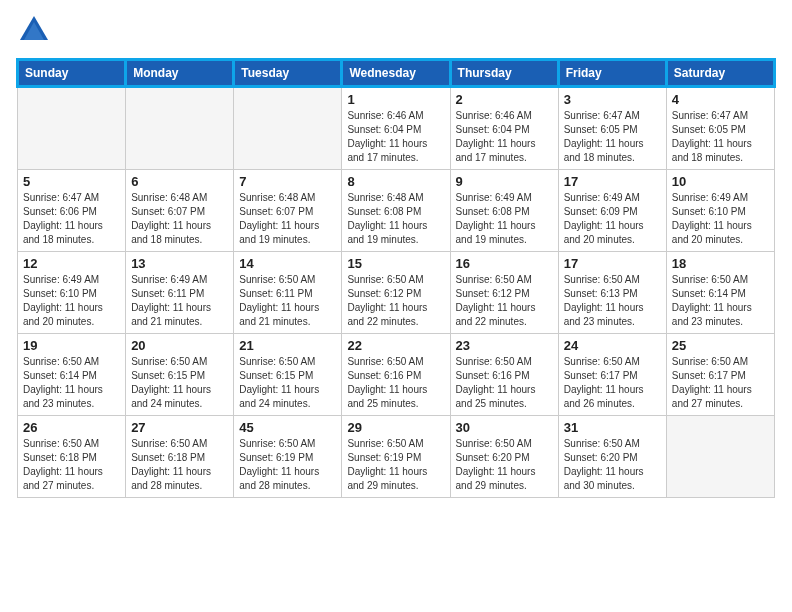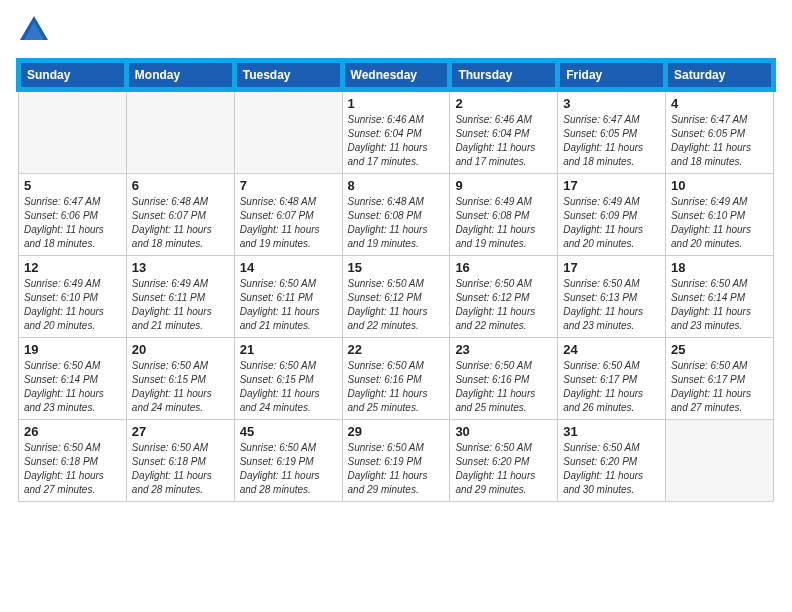--- a/index.html
+++ b/index.html
@@ -64,21 +64,21 @@
       border-collapse: collapse;
       table-layout: fixed;
     }
     .calendar-table th {
       background: #1a5fb4;
       color: #fff;
       font-size: 12px;
       font-weight: bold;
       text-align: left;
       padding: 5px 6px;
-      border: 5px solid #0ea5e9;
+      border: 3px solid #0ea5e9;
     }
     .calendar-table td {
       border: 1px solid #ccc;
       vertical-align: top;
       padding: 4px 5px;
       font-size: 10.5px;
       color: #333;
       height: 78px;
       background: #fff;
     }
@@ -89,21 +89,20 @@
       font-size: 13px;
       font-weight: bold;
       color: #222;
       display: block;
       margin-bottom: 2px;
     }
     .cell-info {
       font-size: 10px;
       color: #333;
       line-height: 1.4;
-      font-style: italic;
     }
     tr:nth-child(even) td:not(.empty) {
       background: #fff;
     }
   </style>
 </head>
 <body>
 
 <div class="page">
   <div class="header">

